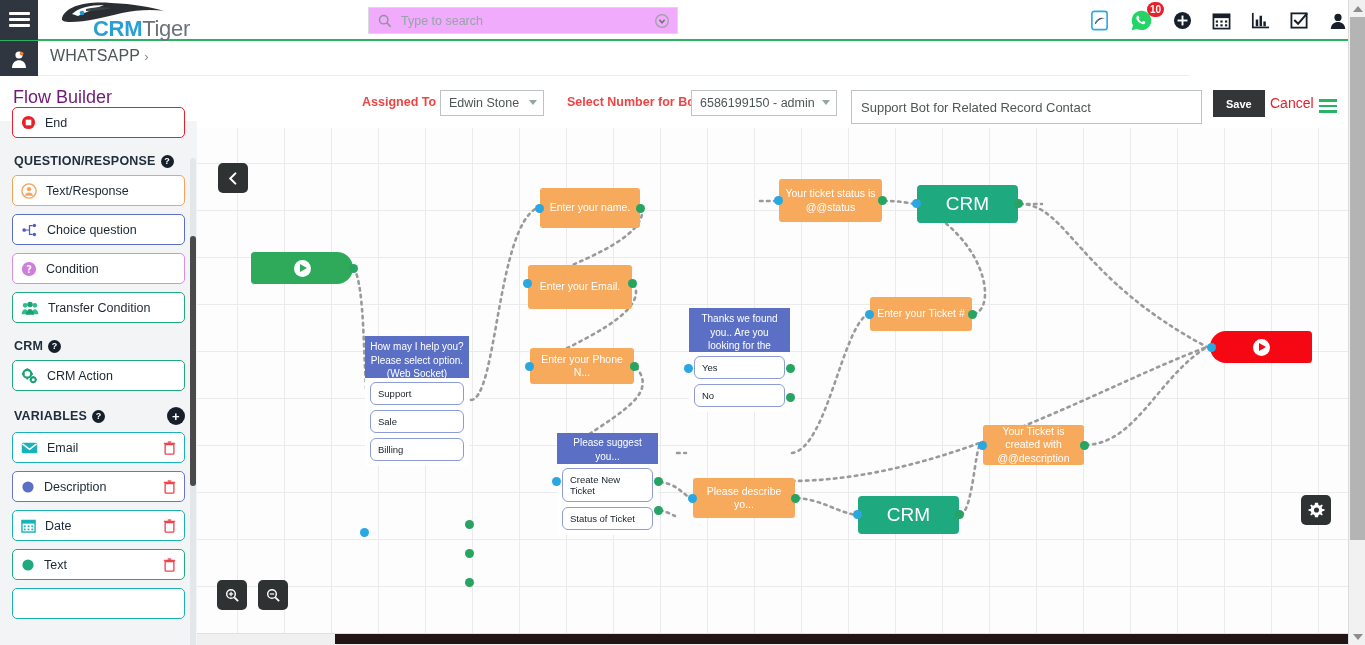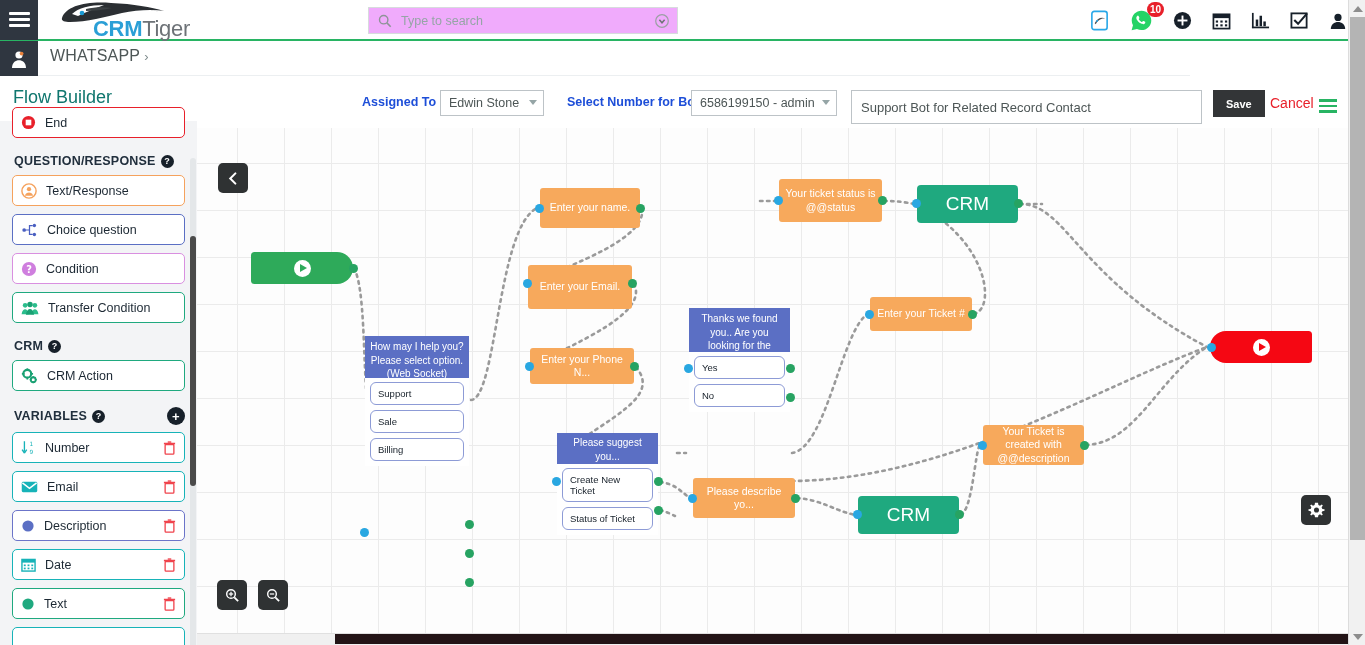--- a/index.html
+++ b/index.html
@@ -78,21 +78,21 @@
   }
   .breadcrumb .sep { color: #7f8c8d; font-size: 13px; margin-left: 4px; }
 
   
   .leftpanel {
     position: absolute; left: 0; top: 76px; width: 197px; height: 569px;
     background: #f3f4f6; overflow: hidden;
   }
   .panel-title {
     position: absolute; left: 0; top: 0; width: 197px; height: 45px;
-    background: #fff; font-size: 18px; color: #0f766e;
+    background: #fff; font-size: 18px; color: #701a75;
     padding: 11px 0 0 13px;
   }
   .panel-scroll {
     position: absolute; left: 0; top: 45px; width: 197px; height: 524px;
     padding: 0 12px;
   }
   .sec-head {
     font-size: 12.5px; font-weight: bold; color: #212f3d;
     letter-spacing: .2px; margin: 16px 0 7px 2px;
     display: flex; align-items: center; gap: 5px;
@@ -152,21 +152,21 @@
     position: absolute; left: 197px; top: 76px; width: 1168px; height: 52px;
     background: #fff;
   }
 
   
   .flowtoolbar {
     position: absolute; left: 0; top: 0; width: 1168px; height: 52px;
     display: flex; align-items: center;
   }
   .tb-label {
-    font-size: 12.5px; font-weight: bold; color: #1d4ed8; white-space: nowrap;
+    font-size: 12.5px; font-weight: bold; color: #ef4444; white-space: nowrap;
   }
   .fake-select {
     position: relative; height: 26px; border: 1px solid #bdc3c7; background: #fff;
     font-size: 12.5px; color: #4d5656;
     display: flex; align-items: center; padding: 0 20px 0 8px; cursor: pointer;
   }
   .fake-select .caret {
     position: absolute; right: 6px; top: 9px;
     border-left: 4px solid transparent; border-right: 4px solid transparent;
     border-top: 5px solid #95a5a6;
@@ -473,35 +473,20 @@
         </svg>
         <span class="lbl">CRM Action</span>
       </div>
 
       <div class="sec-head var-head">
         <span>VARIABLES</span>
         <span class="help-dot">?</span>
         <span class="add-btn">+</span>
       </div>
 
-      <div class="node-item ni-teal">
-        <svg width="15" height="16" viewBox="0 0 16 18">
-          <path d="M3.4 1.5 L3.4 13 M3.4 14.8 L0.8 10.8 M3.4 14.8 L6 10.8" fill="none" stroke="#17b3b8" stroke-width="1.5"></path>
-          <text x="9" y="7" font-size="6.5" fill="#17b3b8" font-family="DejaVu Sans">1</text>
-          <text x="9" y="16" font-size="6.5" fill="#17b3b8" font-family="DejaVu Sans">9</text>
-        </svg>
-        <span class="lbl">Number</span>
-        <span class="trash">
-          <svg width="13" height="14" viewBox="0 0 14 16">
-            <rect x="2" y="4" width="10" height="11" rx="1" fill="none" stroke="#f0434c" stroke-width="1.5"></rect>
-            <rect x="0.6" y="2" width="12.8" height="1.9" fill="#f0434c"></rect>
-            <rect x="5" y="0.4" width="4" height="1.6" fill="#f0434c"></rect>
-          </svg>
-        </span>
-      </div>
 
       <div class="node-item ni-teal">
         <svg width="17" height="14" viewBox="0 0 18 14">
           <rect x="0.8" y="1.5" width="16.4" height="11" rx="1.4" fill="#17b3b8"></rect>
           <path d="M1.5 2.6 L9 8.4 L16.5 2.6" fill="none" stroke="#fff" stroke-width="1.6"></path>
         </svg>
         <span class="lbl">Email</span>
         <span class="trash">
           <svg width="13" height="14" viewBox="0 0 14 16">
             <rect x="2" y="4" width="10" height="11" rx="1" fill="none" stroke="#f0434c" stroke-width="1.5"></rect>

